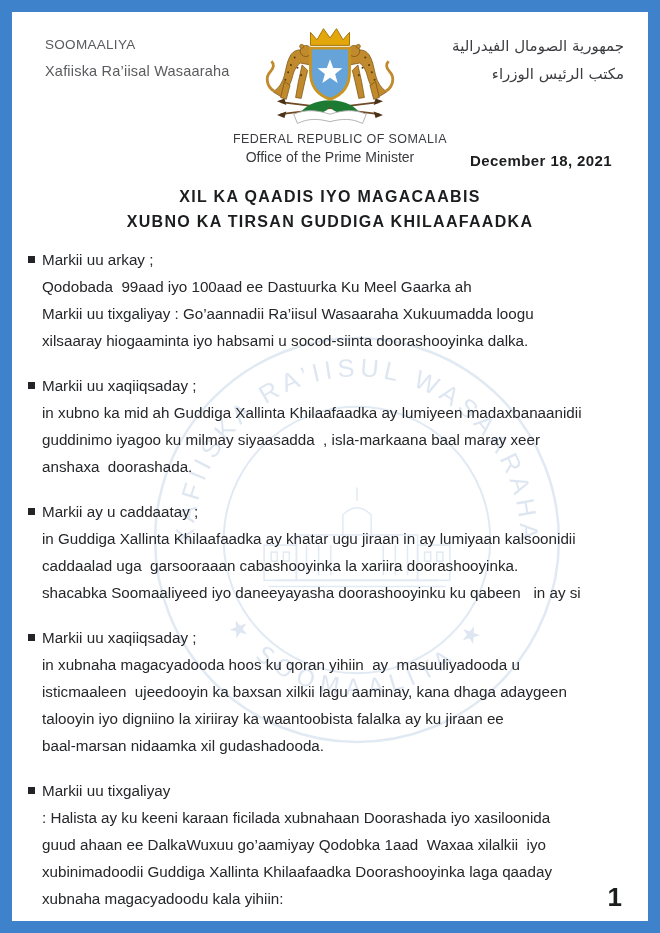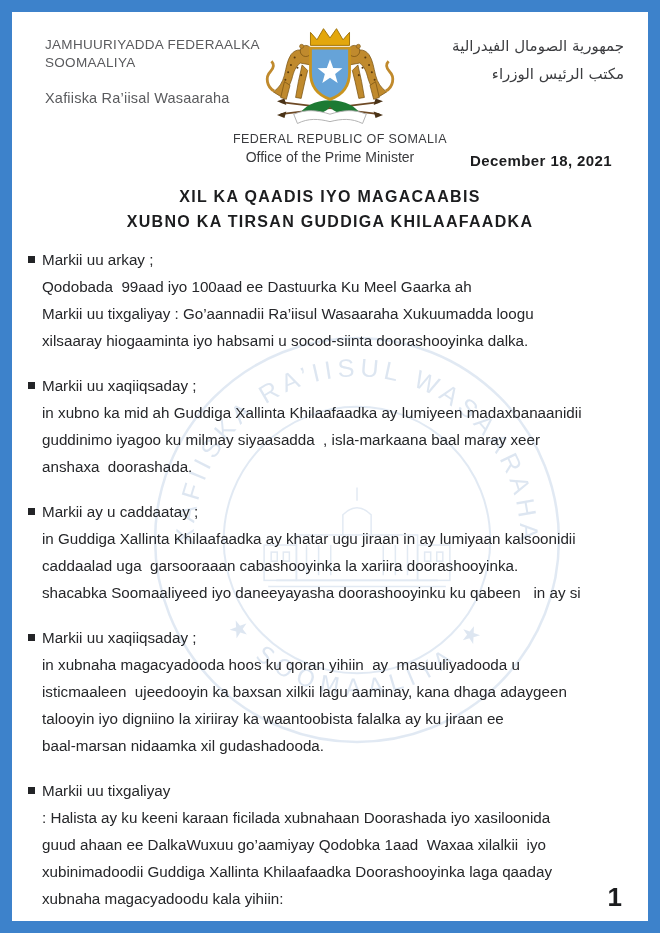--- a/index.html
+++ b/index.html
@@ -16,21 +16,21 @@
   .watermark {
     position:absolute; left:133px; top:316px;
     width:424px; height:424px;
     opacity:0.55;
     pointer-events:none;
   }
   
   .header { position:relative; height:162px; }
   .org-block { position:absolute; left:33px; top:24px; color:#5a5b5e; }
   .org-name { font-size:13.5px; line-height:17.5px; letter-spacing:0.3px; }
-  .org-office { margin-top:19px; font-size:14.5px; letter-spacing:0.2px; }
+  .org-office { margin-top:9px; font-size:14.5px; letter-spacing:0.2px; }
   .emblem-block { position:absolute; left:50%; top:12px; transform:translateX(-50%); }
   .arabic-block {
     position:absolute; right:24px; top:20px;
     text-align:right; direction:rtl;
     font-size:15px; line-height:28px; color:#3c3d40;
     font-family:"DejaVu Sans", sans-serif;
   }
   .caption-en { position:absolute; left:0; right:0; top:120px; text-align:center; color:#3a3b3e; }
   .caption-republic { font-size:12.5px; letter-spacing:0.4px;padding-left:20px; }
   .caption-office { font-size:14px; margin-top:3px; }
@@ -92,21 +92,20 @@
     </text>
     <path id="wmBot" d="M 56,210 A 154,154 0 0 0 364,210" fill="none"></path>
     <text font-size="23" letter-spacing="7" fill="#c2d2e6" font-family="DejaVu Sans, sans-serif">
       <textPath href="#wmBot" startOffset="50%" text-anchor="middle">★ SOOMAALIYA ★</textPath>
     </text>
   </svg>
 
   <header class="header">
     <div class="org-block">
       <div class="org-name">
-        <div>JAMHUURIYADDA FEDERAALKA</div>
         <div>SOOMAALIYA</div>
       </div>
       <div class="org-office">Xafiiska Ra’iisal Wasaaraha</div>
     </div>
 
     <div class="emblem-block">
       <svg width="140" height="106" viewBox="0 0 150 114" aria-hidden="true">
 
         <g stroke="#6e4a26" stroke-width="2">
           <line x1="22" y1="97" x2="128" y2="84"></line>

